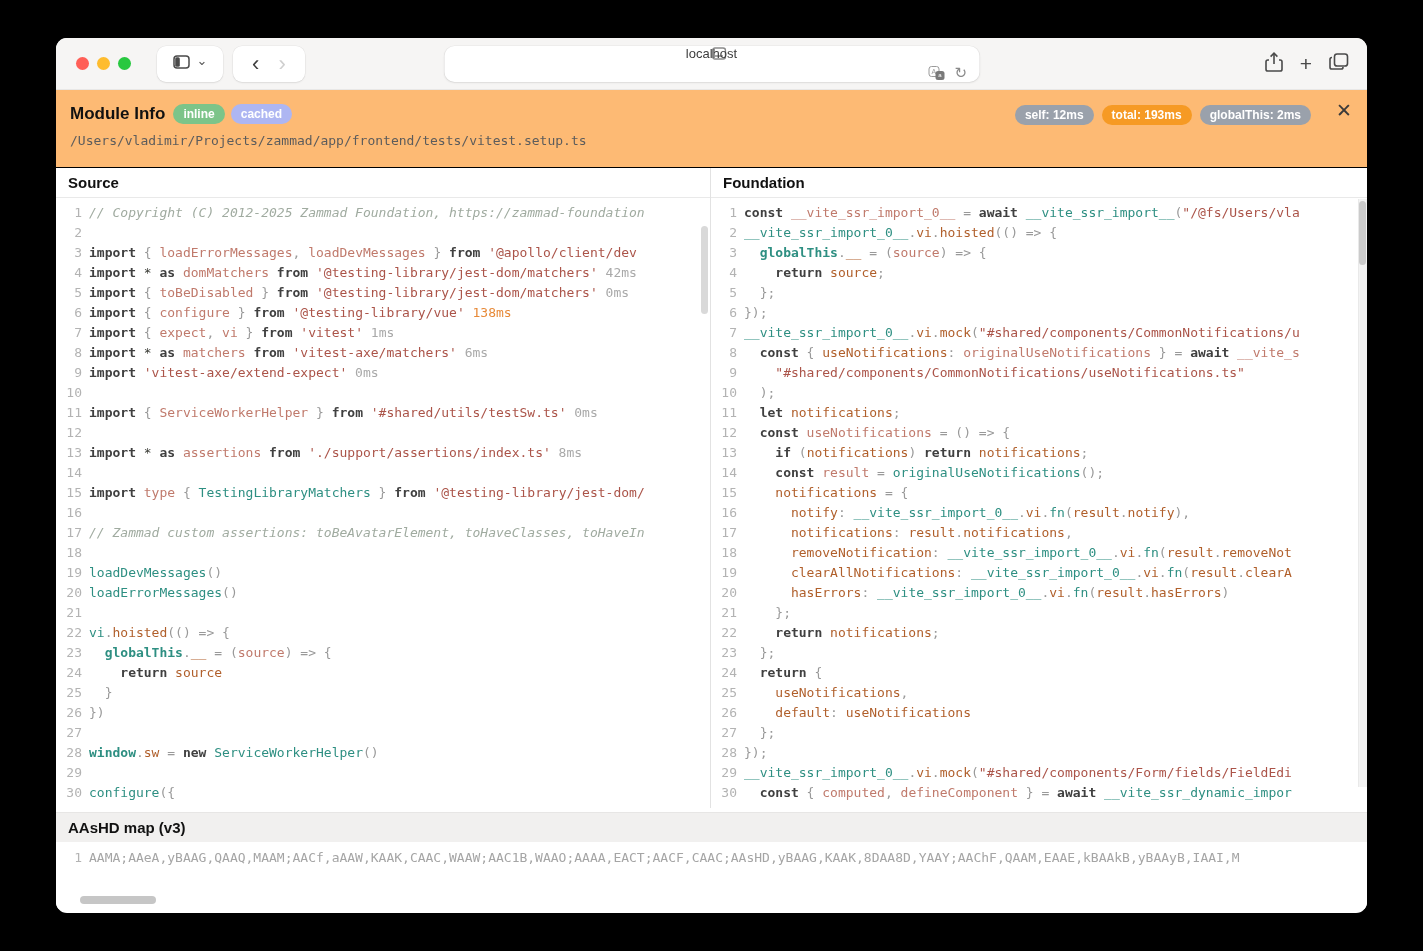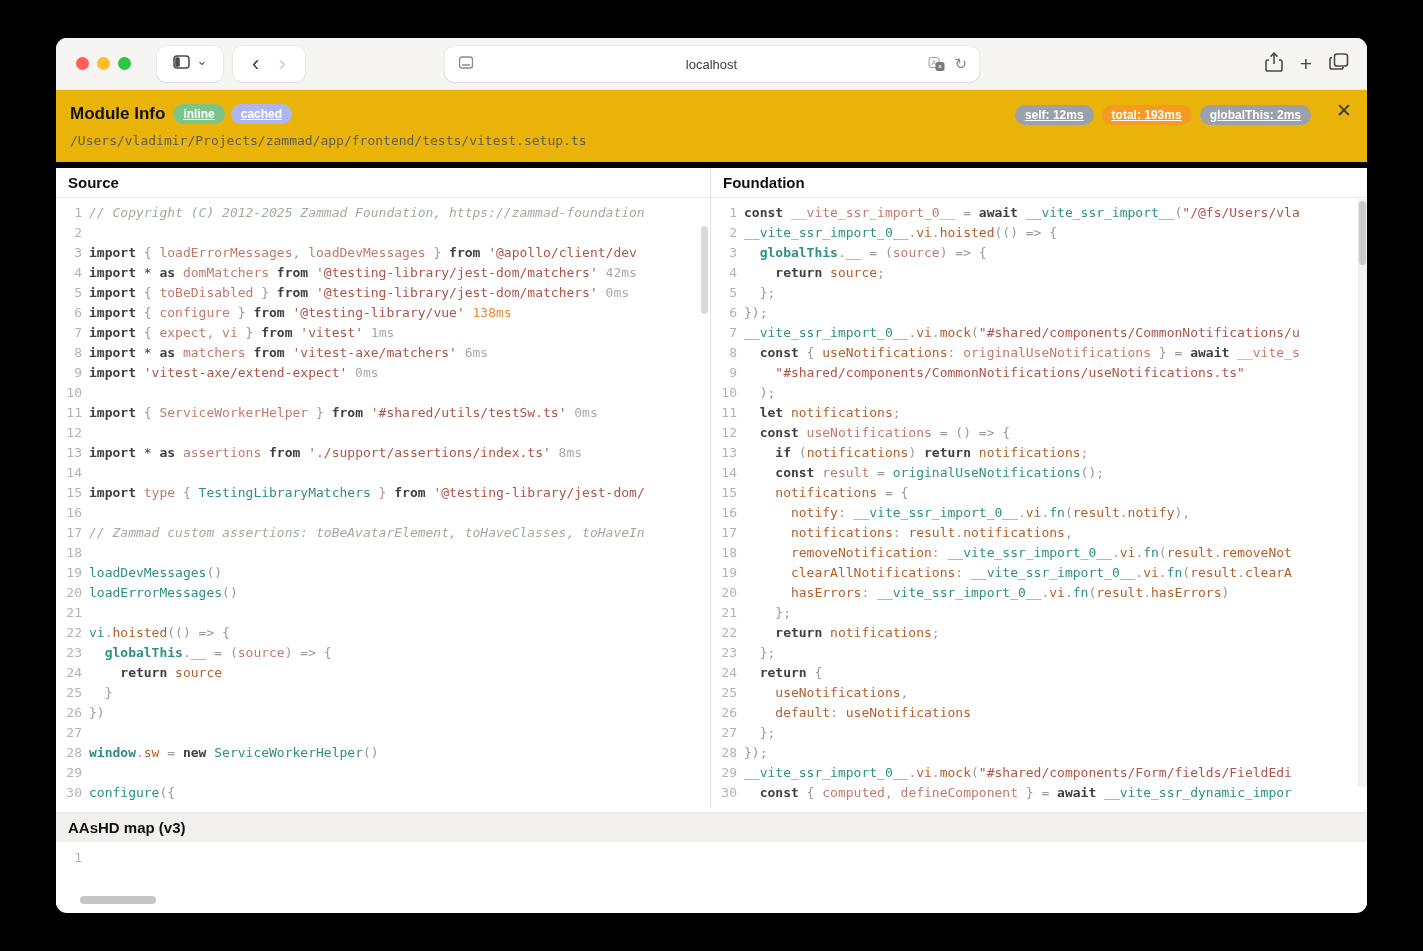--- a/index.html
+++ b/index.html
@@ -18,38 +18,38 @@
   .tb-group { background:#fff; border-radius:9px; height:36px; display:flex; align-items:center;
               box-shadow:0 0 0 .5px rgba(0,0,0,.06), 0 1px 2px rgba(0,0,0,.08); }
   .grp-sidebar { margin-left:26px; width:66px; justify-content:center; gap:7px; }
   .grp-nav { margin-left:10px; width:72px; justify-content:space-evenly; }
   .navchev { font-size:22px; line-height:1; font-weight:400; }
   .navchev.back { color:#3e3e3e; } .navchev.fwd { color:#cfcfcf; }
   .chev-down { font-size:13px; color:#555; margin-top:-6px; }
   .urlbar { position:absolute; left:50%; top:8px; transform:translateX(-50%);
             width:535px; height:36px; background:#fff; border-radius:10px;
             box-shadow:0 0 0 .5px rgba(0,0,0,.06), 0 1px 2px rgba(0,0,0,.08);
-            display:flex; align-items:center; }
+            display:flex; align-items:center;flex-direction:column; }
   .url-text { position:absolute; left:0; right:0; text-align:center; font-size:13px; color:#3c3c3c; }
   .url-left { margin-left:14px; }
   .url-right { margin-left:auto; margin-right:12px; display:flex; align-items:center; gap:10px; }
   .reload { font-size:15px; color:#8a8a8a; }
   .translate { position:relative; width:16px; height:14px; }
   .translate .bub { position:absolute; left:0; top:0; width:11px; height:11px; border:1.2px solid #9a9a9a; border-radius:3px;
                     font-size:7px; color:#9a9a9a; text-align:center; line-height:10px; }
   .translate .badge { position:absolute; right:0; bottom:0; width:9px; height:9px; background:#7a7a7a; border-radius:2.5px;
                       color:#fff; font-size:6px; text-align:center; line-height:9px; }
   .right-controls { margin-left:auto; margin-right:18px; display:flex; align-items:center; gap:17px; }
   .plus { font-size:21px; color:#4a4a4a; font-weight:300; line-height:1; }
 
   
-  .mod-header { position:relative; height:78px; background:#eab308; border-bottom:6px solid #000000; }
+  .mod-header { position:relative; height:78px; background:#fdba74; border-bottom:1px solid #000000; }
   .title-row { position:absolute; left:14px; top:14px; display:flex; align-items:center; gap:8px; }
   .mod-title { font-size:17px; font-weight:700; color:#111; }
-  .pill { border-radius:999px; padding:3px 10px; font-size:12px; font-weight:700; color:#fff;text-decoration:underline; }
+  .pill { border-radius:999px; padding:3px 10px; font-size:12px; font-weight:700; color:#fff; }
   .timings { position:absolute; right:56px; top:15px; display:flex; gap:8px; }
   .mod-close { position:absolute; right:15px; top:9px; font-size:19px; color:#3a3a3a; font-weight:300; cursor:default; }
   .mod-path { position:absolute; left:14px; top:43px; font-family:"DejaVu Sans Mono", monospace; font-size:13px; color:#5c5c5c; }
 
   
   .split { display:flex; height:640px; }
   .panel { position:relative; overflow:hidden; }
   .panel.source { width:654px; }
   .panel.transformed { flex:1; border-left:1px solid #e2e2e2; }
   .panel-title { height:30px; line-height:30px; padding-left:12px; font-size:15px; font-weight:600; color:#111;
@@ -175,18 +175,18 @@
       <div class="code"><div class="code-line"><span class="ln">1</span><span class="lc"><span class="tok-k">const</span><span class="tok-i"> __vite_ssr_import_0__</span><span class="tok-p"> = </span><span class="tok-k">await</span><span class="tok-f"> __vite_ssr_import__</span><span class="tok-p">(</span><span class="tok-s">"/@fs/Users/vla</span></span></div><div class="code-line"><span class="ln">2</span><span class="lc"><span class="tok-f">__vite_ssr_import_0__</span><span class="tok-p">.</span><span class="tok-o">vi</span><span class="tok-p">.</span><span class="tok-o">hoisted</span><span class="tok-p">(() =&gt; {</span></span></div><div class="code-line"><span class="ln">3</span><span class="lc"><span class="tok-d">  </span><span class="tok-b">globalThis</span><span class="tok-p">.</span><span class="tok-o">__</span><span class="tok-p"> = (</span><span class="tok-i">source</span><span class="tok-p">) =&gt; {</span></span></div><div class="code-line"><span class="ln">4</span><span class="lc"><span class="tok-d">    </span><span class="tok-k">return</span><span class="tok-o"> source</span><span class="tok-p">;</span></span></div><div class="code-line"><span class="ln">5</span><span class="lc"><span class="tok-d">  </span><span class="tok-p">};</span></span></div><div class="code-line"><span class="ln">6</span><span class="lc"><span class="tok-p">});</span></span></div><div class="code-line"><span class="ln">7</span><span class="lc"><span class="tok-f">__vite_ssr_import_0__</span><span class="tok-p">.</span><span class="tok-o">vi</span><span class="tok-p">.</span><span class="tok-o">mock</span><span class="tok-p">(</span><span class="tok-s">"#shared/components/CommonNotifications/u</span></span></div><div class="code-line"><span class="ln">8</span><span class="lc"><span class="tok-d">  </span><span class="tok-k">const</span><span class="tok-p"> { </span><span class="tok-o">useNotifications</span><span class="tok-p">: </span><span class="tok-i">originalUseNotifications</span><span class="tok-p"> } = </span><span class="tok-k">await</span><span class="tok-i"> __vite_s</span></span></div><div class="code-line"><span class="ln">9</span><span class="lc"><span class="tok-d">    </span><span class="tok-s">"#shared/components/CommonNotifications/useNotifications.ts"</span></span></div><div class="code-line"><span class="ln">10</span><span class="lc"><span class="tok-d">  </span><span class="tok-p">);</span></span></div><div class="code-line"><span class="ln">11</span><span class="lc"><span class="tok-d">  </span><span class="tok-k">let</span><span class="tok-o"> notifications</span><span class="tok-p">;</span></span></div><div class="code-line"><span class="ln">12</span><span class="lc"><span class="tok-d">  </span><span class="tok-k">const</span><span class="tok-i"> useNotifications</span><span class="tok-p"> = () =&gt; {</span></span></div><div class="code-line"><span class="ln">13</span><span class="lc"><span class="tok-d">    </span><span class="tok-k">if</span><span class="tok-p"> (</span><span class="tok-o">notifications</span><span class="tok-p">) </span><span class="tok-k">return</span><span class="tok-o"> notifications</span><span class="tok-p">;</span></span></div><div class="code-line"><span class="ln">14</span><span class="lc"><span class="tok-d">    </span><span class="tok-k">const</span><span class="tok-i"> result</span><span class="tok-p"> = </span><span class="tok-f">originalUseNotifications</span><span class="tok-p">();</span></span></div><div class="code-line"><span class="ln">15</span><span class="lc"><span class="tok-d">    </span><span class="tok-o">notifications</span><span class="tok-p"> = {</span></span></div><div class="code-line"><span class="ln">16</span><span class="lc"><span class="tok-d">      </span><span class="tok-o">notify</span><span class="tok-p">: </span><span class="tok-f">__vite_ssr_import_0__</span><span class="tok-p">.</span><span class="tok-o">vi</span><span class="tok-p">.</span><span class="tok-f">fn</span><span class="tok-p">(</span><span class="tok-o">result</span><span class="tok-p">.</span><span class="tok-o">notify</span><span class="tok-p">),</span></span></div><div class="code-line"><span class="ln">17</span><span class="lc"><span class="tok-d">      </span><span class="tok-o">notifications</span><span class="tok-p">: </span><span class="tok-o">result</span><span class="tok-p">.</span><span class="tok-o">notifications</span><span class="tok-p">,</span></span></div><div class="code-line"><span class="ln">18</span><span class="lc"><span class="tok-d">      </span><span class="tok-o">removeNotification</span><span class="tok-p">: </span><span class="tok-f">__vite_ssr_import_0__</span><span class="tok-p">.</span><span class="tok-o">vi</span><span class="tok-p">.</span><span class="tok-f">fn</span><span class="tok-p">(</span><span class="tok-o">result</span><span class="tok-p">.</span><span class="tok-o">removeNot</span></span></div><div class="code-line"><span class="ln">19</span><span class="lc"><span class="tok-d">      </span><span class="tok-o">clearAllNotifications</span><span class="tok-p">: </span><span class="tok-f">__vite_ssr_import_0__</span><span class="tok-p">.</span><span class="tok-o">vi</span><span class="tok-p">.</span><span class="tok-f">fn</span><span class="tok-p">(</span><span class="tok-o">result</span><span class="tok-p">.</span><span class="tok-o">clearA</span></span></div><div class="code-line"><span class="ln">20</span><span class="lc"><span class="tok-d">      </span><span class="tok-o">hasErrors</span><span class="tok-p">: </span><span class="tok-f">__vite_ssr_import_0__</span><span class="tok-p">.</span><span class="tok-o">vi</span><span class="tok-p">.</span><span class="tok-f">fn</span><span class="tok-p">(</span><span class="tok-o">result</span><span class="tok-p">.</span><span class="tok-o">hasErrors</span><span class="tok-p">)</span></span></div><div class="code-line"><span class="ln">21</span><span class="lc"><span class="tok-d">    </span><span class="tok-p">};</span></span></div><div class="code-line"><span class="ln">22</span><span class="lc"><span class="tok-d">    </span><span class="tok-k">return</span><span class="tok-o"> notifications</span><span class="tok-p">;</span></span></div><div class="code-line"><span class="ln">23</span><span class="lc"><span class="tok-d">  </span><span class="tok-p">};</span></span></div><div class="code-line"><span class="ln">24</span><span class="lc"><span class="tok-d">  </span><span class="tok-k">return</span><span class="tok-p"> {</span></span></div><div class="code-line"><span class="ln">25</span><span class="lc"><span class="tok-d">    </span><span class="tok-o">useNotifications</span><span class="tok-p">,</span></span></div><div class="code-line"><span class="ln">26</span><span class="lc"><span class="tok-d">    </span><span class="tok-o">default</span><span class="tok-p">: </span><span class="tok-o">useNotifications</span></span></div><div class="code-line"><span class="ln">27</span><span class="lc"><span class="tok-d">  </span><span class="tok-p">};</span></span></div><div class="code-line"><span class="ln">28</span><span class="lc"><span class="tok-p">});</span></span></div><div class="code-line"><span class="ln">29</span><span class="lc"><span class="tok-f">__vite_ssr_import_0__</span><span class="tok-p">.</span><span class="tok-o">vi</span><span class="tok-p">.</span><span class="tok-o">mock</span><span class="tok-p">(</span><span class="tok-s">"#shared/components/Form/fields/FieldEdi</span></span></div><div class="code-line"><span class="ln">30</span><span class="lc"><span class="tok-d">  </span><span class="tok-k">const</span><span class="tok-p"> { </span><span class="tok-i">computed</span><span class="tok-p">, </span><span class="tok-i">defineComponent</span><span class="tok-p"> } = </span><span class="tok-k">await</span><span class="tok-f"> __vite_ssr_dynamic_impor</span></span></div></div>
       <div class="vtrack-tr">
         <div class="vthumb-tr"></div>
       </div>
     </div>
   </div>
 
   <div class="map-section">
     <div class="map-header">AAsHD map (v3)</div>
     <div class="map-body">
-      <div class="code"><div class="code-line"><span class="ln">1</span></div></div>
+      <div class="code"><div class="code-line"><span class="ln">1</span><span class="lc"><span class="tok-m">AAMA;AAeA,yBAAG,QAAQ,MAAM;AACf,aAAW,KAAK,CAAC,WAAW;AAC1B,WAAO;AAAA,EACT;AACF,CAAC;AAsHD,yBAAG,KAAK,8DAA8D,YAAY;AAChF,QAAM,EAAE,kBAAkB,yBAAyB,IAAI,M</span></span></div></div>
       <div class="hthumb"></div>
     </div>
   </div>
 
 </div>
 
 </body></html>

